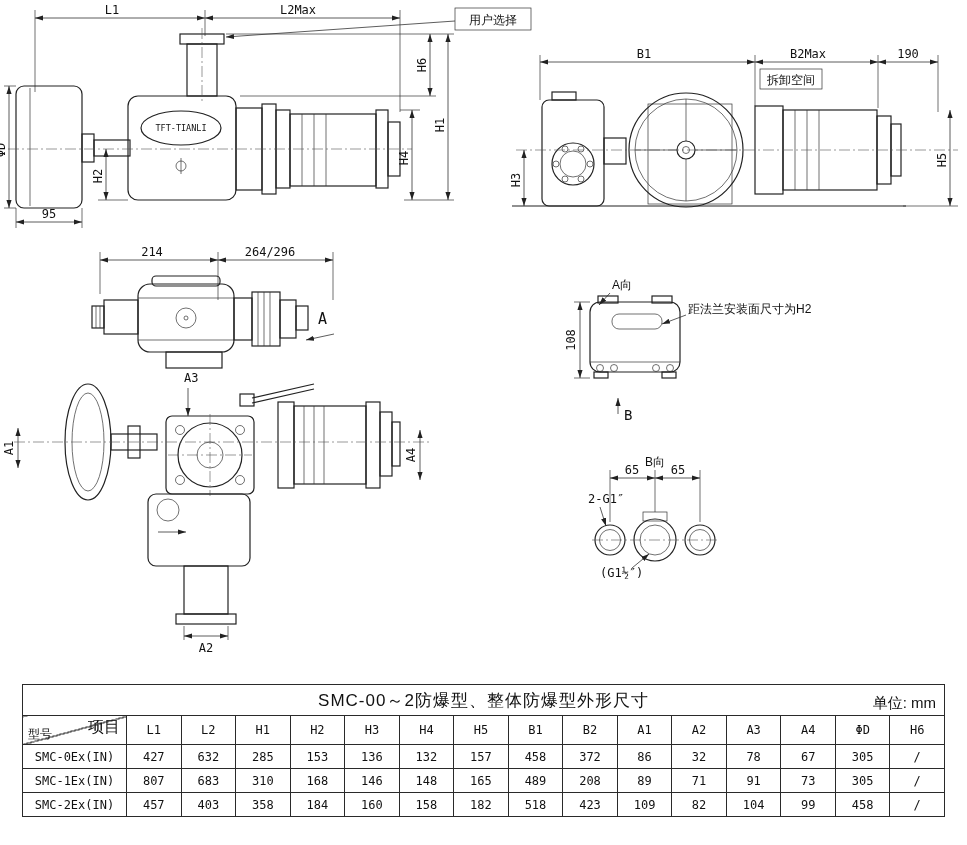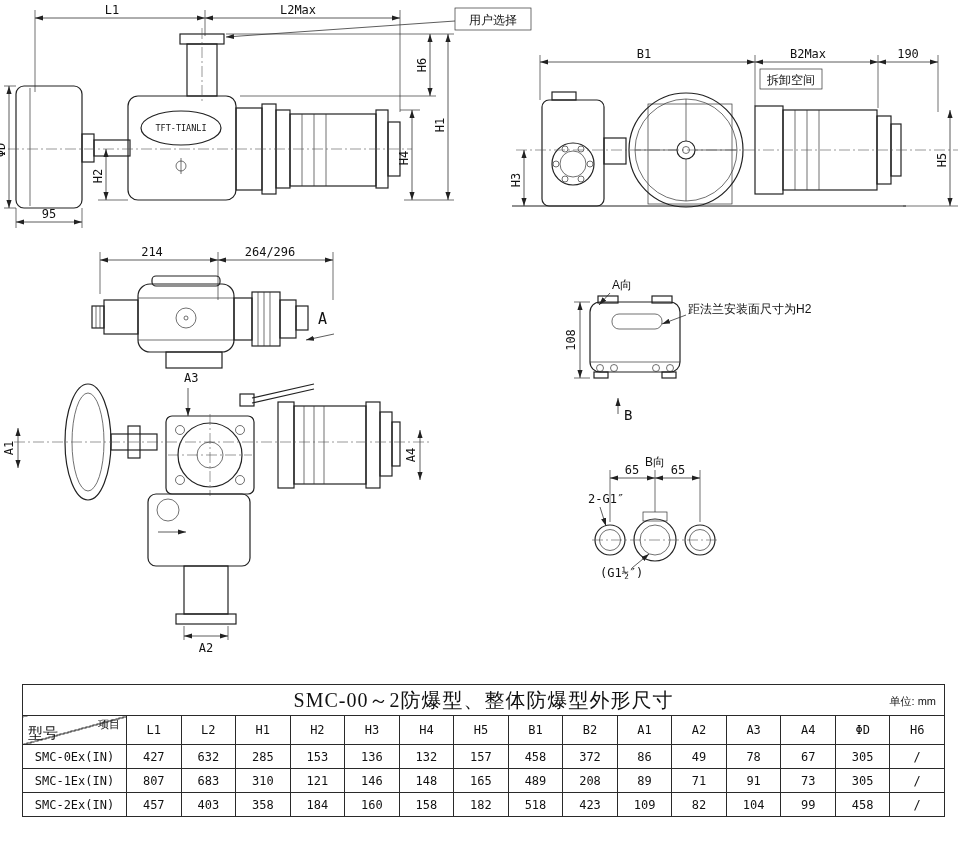--- a/index.html
+++ b/index.html
@@ -13,27 +13,27 @@
   .cl{stroke:#555;fill:none;stroke-width:0.6;stroke-dasharray:11 3 2 3;}
   text.d{font:12px "DejaVu Sans Mono","Liberation Sans",sans-serif;fill:#111;}
   text.cjk{font:12px "Liberation Sans",sans-serif;fill:#111;}
   text.small{font:8.5px "DejaVu Sans Mono",monospace;fill:#111;}
   
   .dim-table{position:absolute;left:22px;top:684px;width:923px;border-collapse:collapse;
              table-layout:fixed;font-family:"DejaVu Sans Mono","Liberation Sans",sans-serif;}
   .dim-table td,.dim-table th{border:1px solid #2a2a2a;text-align:center;vertical-align:middle;
              font-size:12px;font-weight:normal;padding:0;height:23px;overflow:hidden;white-space:nowrap;}
   .dim-table .title-row td{height:30px;border-bottom:1px solid #2a2a2a;position:relative;}
-  .tbl-title{font-size:20px;letter-spacing:1px;font-family:Liberation Serif, serif;}
-  .tbl-unit{position:absolute;right:8px;top:9px;font-size:11px;font-family:"Liberation Sans",sans-serif;}
+  .tbl-title{font-size:17px;letter-spacing:1px;font-family:Liberation Sans, sans-serif;}
+  .tbl-unit{position:absolute;right:8px;top:9px;font-size:15px;font-family:"Liberation Sans",sans-serif;}
   .dim-table .head-row td{height:28px;font-size:12px;}
   .corner-cell{position:relative;width:104px;
      background:linear-gradient(to right bottom,transparent calc(50% - 0.6px),#2a2a2a calc(50% - 0.6px),#2a2a2a calc(50% + 0.6px),transparent calc(50% + 0.6px));}
-  .corner-top{position:absolute;top:1px;right:6px;font-size:11px;font-family:"Liberation Sans",sans-serif;}
-  .corner-bottom{position:absolute;bottom:1px;left:5px;font-size:15px;font-family:"Liberation Sans",sans-serif;}
+  .corner-top{position:absolute;top:1px;right:6px;font-size:16px;font-family:"Liberation Sans",sans-serif;}
+  .corner-bottom{position:absolute;bottom:1px;left:5px;font-size:12px;font-family:"Liberation Sans",sans-serif;}
   .model{font-size:11px;}
 </style>
 </head>
 <body>
 
 <div class="page">
 
 <svg width="967" height="680" viewBox="0 0 967 680">
   <defs>
     <marker id="ae" markerWidth="11" markerHeight="8" refX="10" refY="4" orient="auto">
@@ -358,32 +358,32 @@
       <td>427</td>
       <td>632</td>
       <td>285</td>
       <td>153</td>
       <td>136</td>
       <td>132</td>
       <td>157</td>
       <td>458</td>
       <td>372</td>
       <td>86</td>
-      <td>49</td>
+      <td>32</td>
       <td>78</td>
       <td>67</td>
       <td>305</td>
       <td>/</td>
     </tr>
     <tr>
       <td class="model">SMC-1Ex(IN)</td>
       <td>807</td>
       <td>683</td>
       <td>310</td>
-      <td>121</td>
+      <td>168</td>
       <td>146</td>
       <td>148</td>
       <td>165</td>
       <td>489</td>
       <td>208</td>
       <td>89</td>
       <td>71</td>
       <td>91</td>
       <td>73</td>
       <td>305</td>

